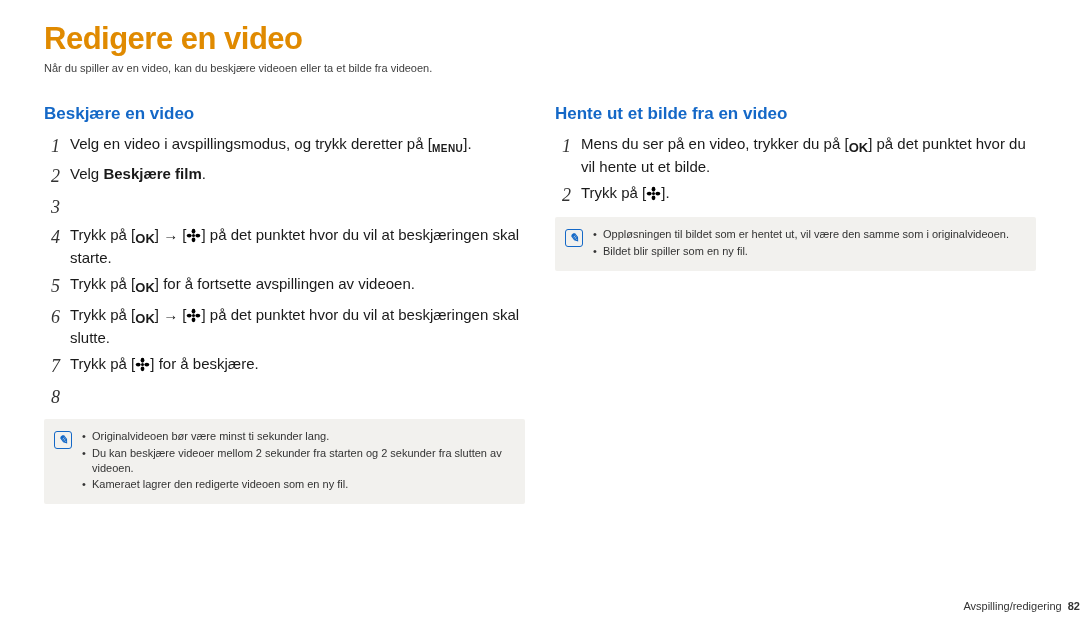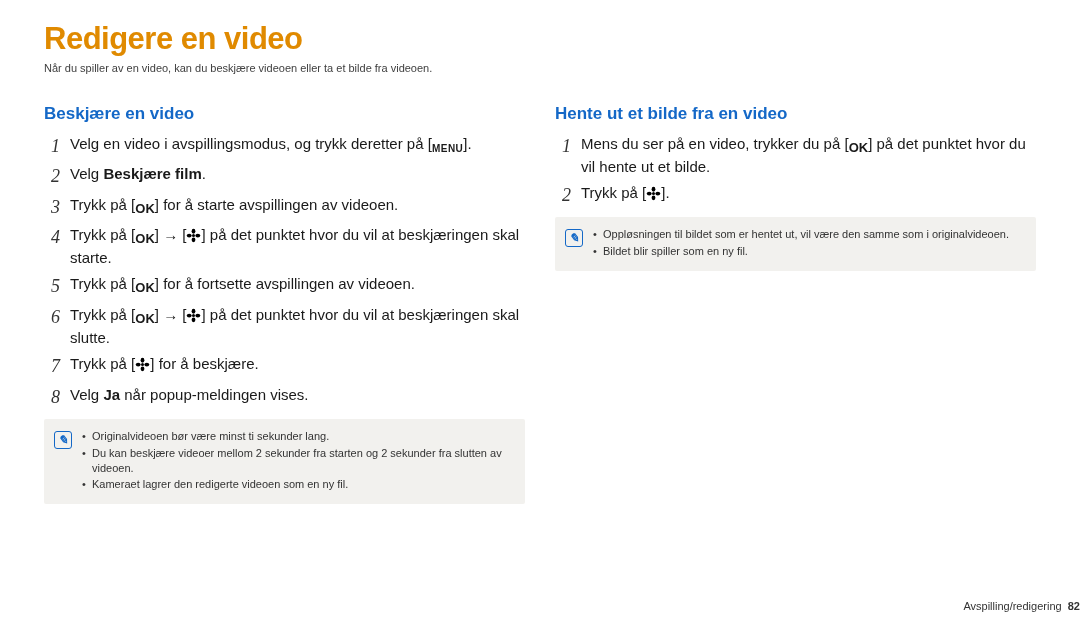--- a/index.html
+++ b/index.html
@@ -42,21 +42,20 @@
           <li>
             <span class="num">1</span>
             <span class="step-body">Velg en video i avspillingsmodus, og trykk deretter på [<span class="ic ic-menu">MENU</span>].</span>
           </li>
           <li>
             <span class="num">2</span>
             <span class="step-body">Velg <b>Beskjære film</b>.</span>
           </li>
           <li>
             <span class="num">3</span>
-            <span class="step-body">Trykk på [<span class="ic ic-ok">OK</span>] for å starte avspillingen av videoen.</span>
           </li>
           <li>
             <span class="num">4</span>
             <span class="step-body">Trykk på [<span class="ic ic-ok">OK</span>] → [<span class="ic"><svg width="15" height="15" viewBox="0 0 16 16">
                   <g fill="#000">
                     <circle cx="8" cy="8" r="1.6"></circle>
                     <ellipse cx="8" cy="3.4" rx="2" ry="2.6"></ellipse>
                     <ellipse cx="8" cy="12.6" rx="2" ry="2.6"></ellipse>
                     <ellipse cx="3.4" cy="8" rx="2.6" ry="2"></ellipse>
                     <ellipse cx="12.6" cy="8" rx="2.6" ry="2"></ellipse>
@@ -86,21 +85,20 @@
                     <circle cx="8" cy="8" r="1.6"></circle>
                     <ellipse cx="8" cy="3.4" rx="2" ry="2.6"></ellipse>
                     <ellipse cx="8" cy="12.6" rx="2" ry="2.6"></ellipse>
                     <ellipse cx="3.4" cy="8" rx="2.6" ry="2"></ellipse>
                     <ellipse cx="12.6" cy="8" rx="2.6" ry="2"></ellipse>
                   </g>
                 </svg></span>] for å beskjære.</span>
           </li>
           <li>
             <span class="num">8</span>
-            <span class="step-body">Velg <b>Ja</b> når popup-meldingen vises.</span>
           </li>
         </ol>
       <div class="note-box">
         <div class="note-icon">✎</div>
         <ul class="note-list" id="left-notes">
             <li>Originalvideoen bør være minst ti sekunder lang.</li>
             <li>Du kan beskjære videoer mellom 2 sekunder fra starten og 2 sekunder fra slutten av videoen.</li>
             <li>Kameraet lagrer den redigerte videoen som en ny fil.</li>
           </ul>
       </div>

